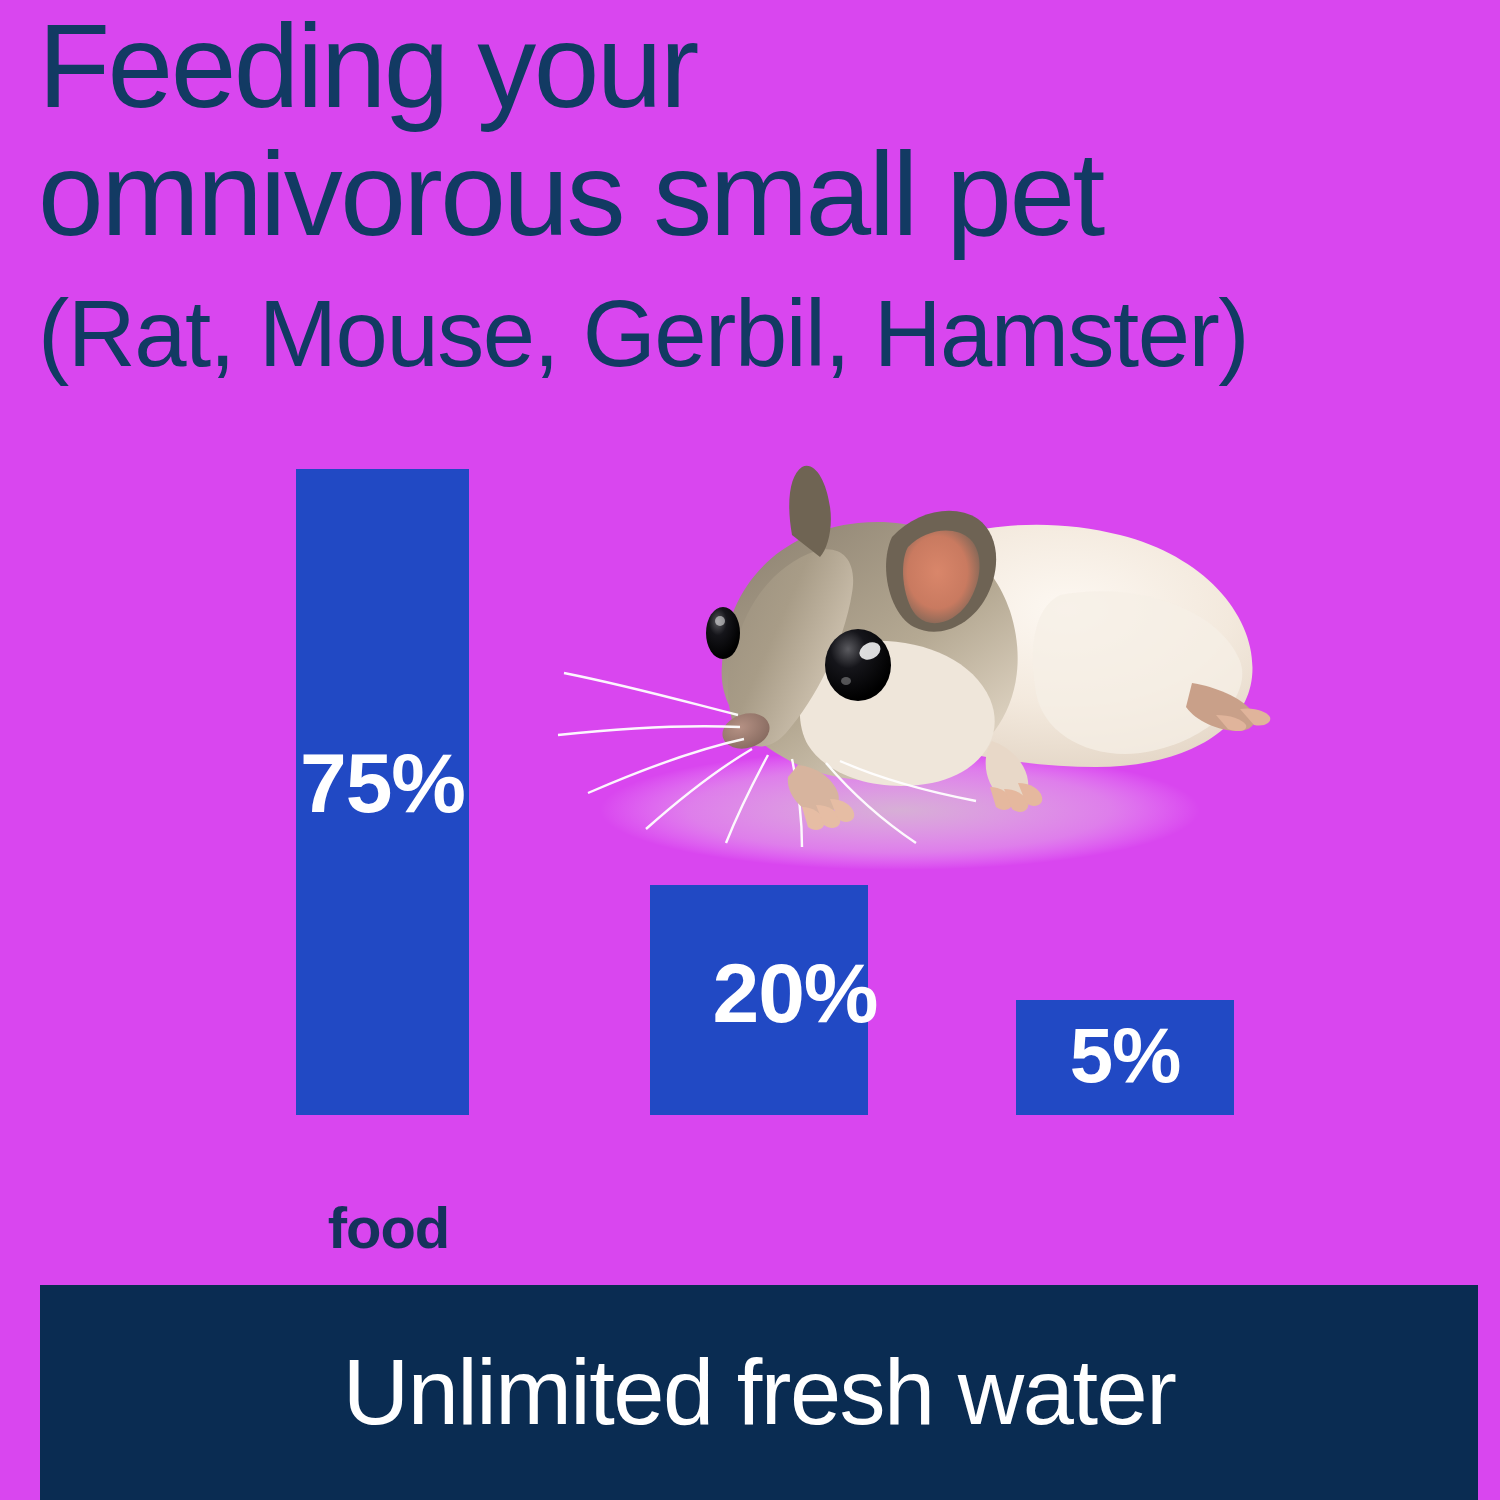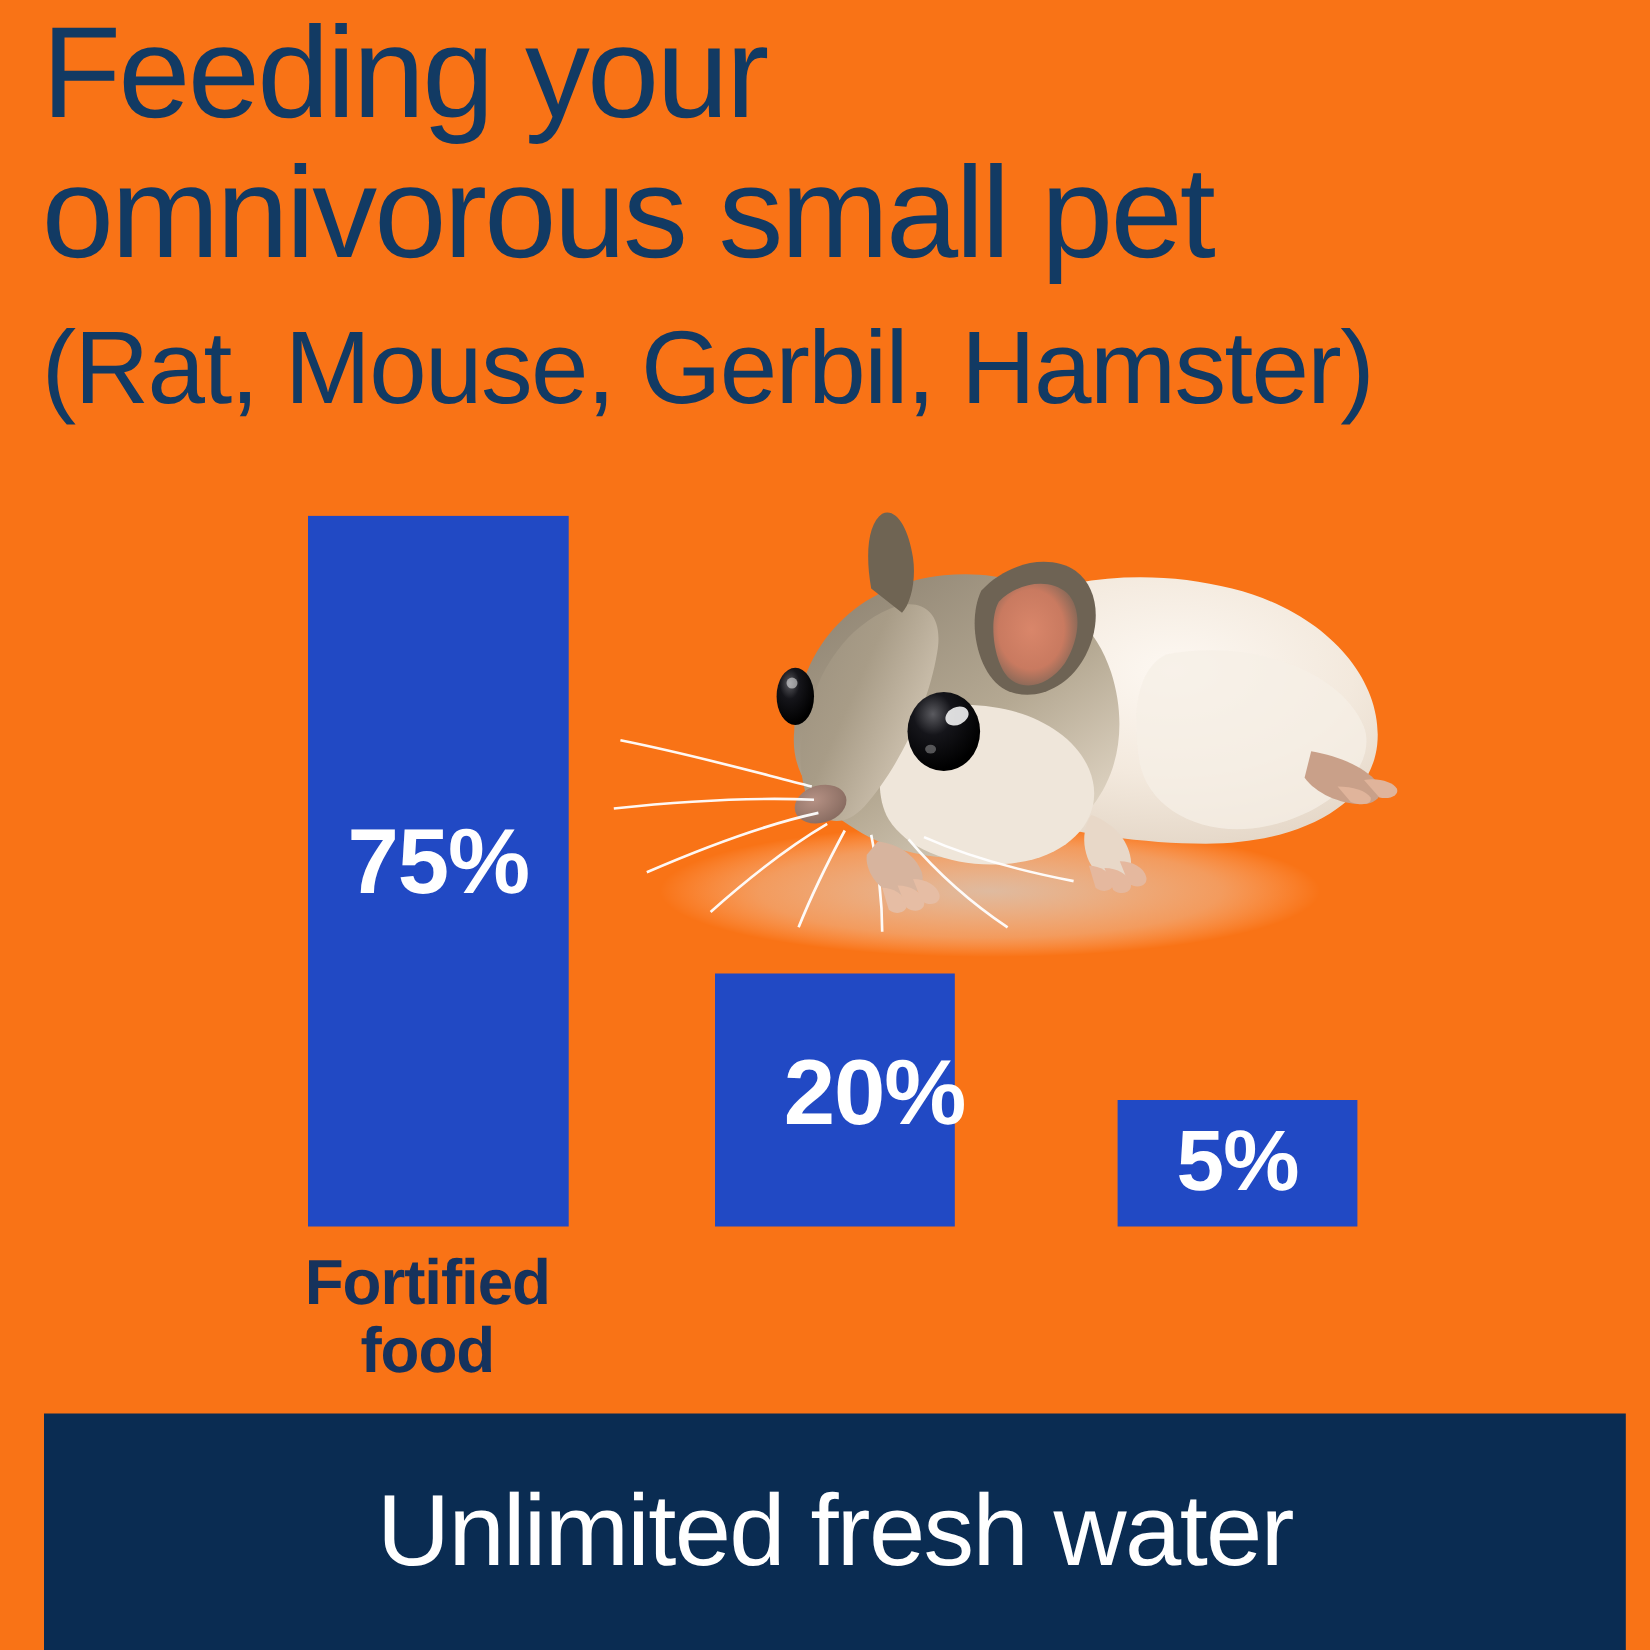--- a/index.html
+++ b/index.html
@@ -10,21 +10,21 @@
   body {
     width: 1500px;
     height: 1500px;
     overflow: hidden;
     font-family: "Liberation Sans", sans-serif;
   }
   #page {
     position: relative;
     width: 1500px;
     height: 1500px;
-    background: #f97316;
+    background: #d946ef;
     overflow: hidden;
   }
 
   
   .title-block {
     position: absolute;
     left: 38px;
     top: 2px;
     width: 1450px;
   }
@@ -220,25 +220,25 @@
         <path d="M452 326 C470 332 486 348 488 366 C490 382 476 390 462 382 C446 372 440 344 452 326 Z" fill="#e8d8c8"></path>
         <path d="M450 372 C460 372 470 378 472 386 C474 394 464 398 456 392 Z" fill="#e5b89e"></path>
         <path d="M464 374 C476 374 486 380 488 388 C490 396 480 400 472 394 Z" fill="#e5b89e"></path>
         <path d="M478 368 C490 368 500 374 502 382 C504 390 494 394 486 388 Z" fill="#e5b89e"></path>
       </g>
     </svg>
   </div>
 
   <div class="chart">
 
-    <div class="bar" style="left:280px; top:469px; width:237px; height:646px;">
+    <div class="bar" style="left:296px; top:469px; width:173px; height:646px;">
       <div class="bar-value" style="top:272px; font-size:84px; line-height:84px;">75%</div>
     </div>
     <div class="bar-label" style="left:230px; top:1135px; width:317px;">
-      <span>Fortified</span><br>
+      <br>
       <span>food</span>
     </div>
 
     <div class="bar" style="left:650px; top:885px; width:218px; height:230px;">
       <div class="bar-value" style="top:66px; font-size:84px; line-height:84px;padding-left:36px;">20%</div>
     </div>
 
     <div class="bar" style="left:1016px; top:1000px; width:218px; height:115px;">
       <div class="bar-value" style="top:16px; font-size:78px; line-height:78px;">5%</div>
     </div>

